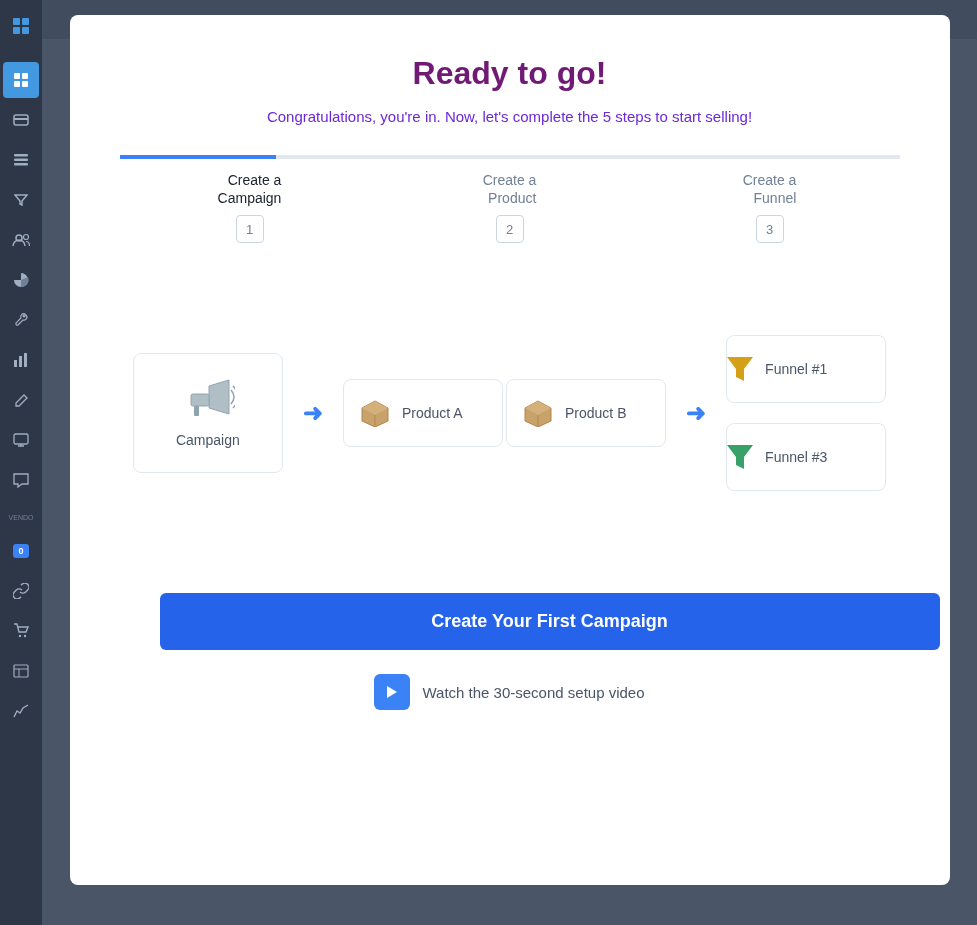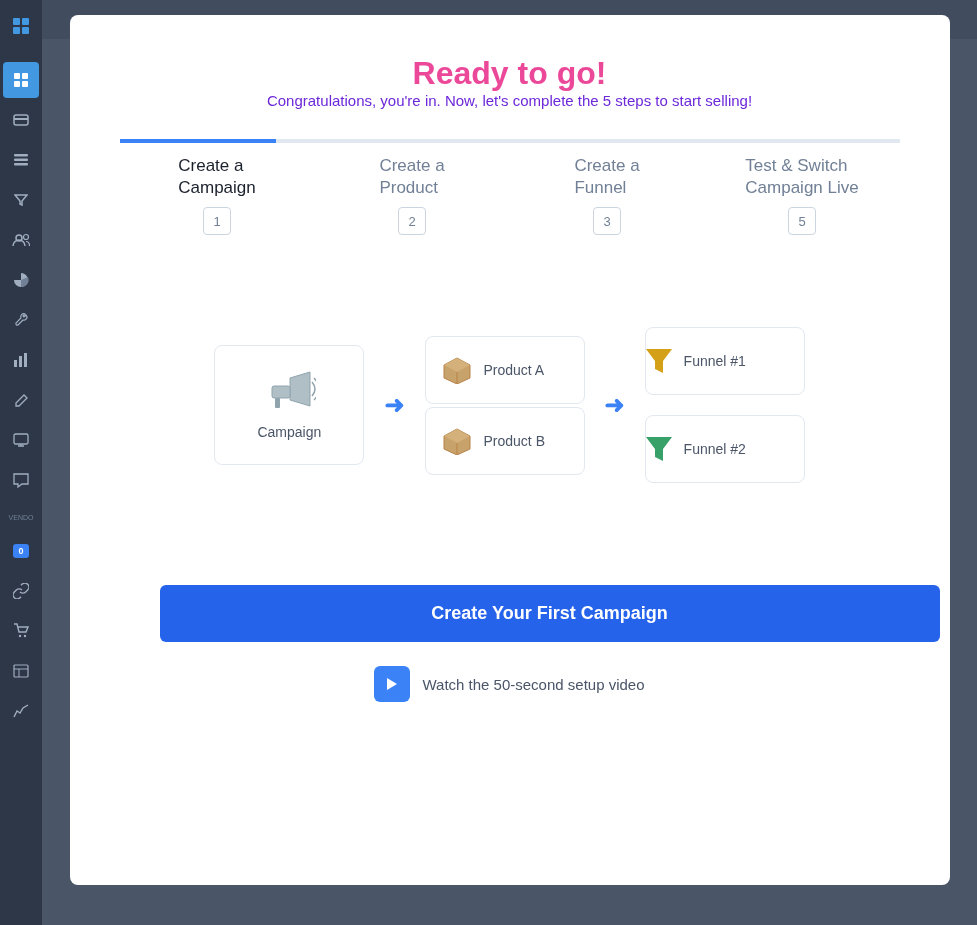--- a/index.html
+++ b/index.html
@@ -75,21 +75,22 @@
       width: 880px;
       min-height: 870px;
       padding: 40px 50px 50px;
       position: relative;
     }
 
     .modal-title {
       text-align: center;
       font-size: 32px;
       font-weight: 700;
-      color: #ec4899;
+      color: #701a75;
+      margin-bottom: 16px;
     }
 
     .modal-subtitle {
       text-align: center;
       font-size: 15px;
       color: #6d28d9;
       margin-bottom: 30px;
     }
 
     .progress-bar-container {
@@ -120,23 +121,23 @@
 
     .step-item {
       display: flex;
       flex-direction: column;
       align-items: center;
       flex: 1;
       gap: 8px;
     }
 
     .step-label {
-      font-size: 17px;
+      font-size: 14px;
       color: #718096;
-      text-align: left;
+      text-align: right;
       line-height: 1.3;
     }
 
     .step-label.active {
       color: #1a202c;
       font-weight: 500;
     }
 
     .step-number {
       width: 28px; height: 28px;
@@ -178,21 +179,21 @@
     }
 
     .arrow {
       font-size: 24px;
       color: #3b82f6;
       font-weight: bold;
     }
 
     .products-column {
       display: flex;
-      flex-direction: column;
+      flex-direction: row;
       gap: 3px;
     }
 
     .product-box {
       width: 160px; height: 68px;
       border: 1.5px solid #e2e8f0;
       border-radius: 8px;
       display: flex;
       align-items: center;
       gap: 12px;
@@ -410,24 +411,20 @@
         <div class="step-label">Create a<br>Product</div>
         <div class="step-number">2</div>
       </div>
 
       <div class="step-item">
         <div class="step-label">Create a<br>Funnel</div>
         <div class="step-number">3</div>
       </div>
 
 
-      <div class="step-item">
-        <div class="step-label">Test &amp; Switch<br>Campaign Live</div>
-        <div class="step-number">5</div>
-      </div>
 
     </div>
 
     <div class="diagram">
 
       <div class="campaign-box">
 
         <svg width="54" height="46" viewBox="0 0 54 46">
 
           <polygon points="28,8 48,2 48,36 28,30" fill="#b0bec5" stroke="#90a4ae" stroke-width="1"></polygon>
@@ -475,32 +472,32 @@
           <svg width="26" height="24" viewBox="0 0 26 24">
             <polygon points="0,0 26,0 17,12 17,24 9,20 9,12" fill="#d4a017"></polygon>
           </svg>
           <div class="funnel-label">Funnel #1</div>
         </div>
 
         <div class="funnel-box">
           <svg width="26" height="24" viewBox="0 0 26 24">
             <polygon points="0,0 26,0 17,12 17,24 9,20 9,12" fill="#38a169"></polygon>
           </svg>
-          <div class="funnel-label">Funnel #2</div>
+          <div class="funnel-label">Funnel #3</div>
         </div>
 
       </div>
 
     </div>
 
     <button class="cta-button">Create Your First Campaign</button>
 
     <div class="video-link">
       <div class="play-btn">
         <svg width="10" height="12" viewBox="0 0 10 12" fill="none">
           <polygon points="0,0 10,6 0,12" fill="white"></polygon>
         </svg>
       </div>
-      <span class="video-text">Watch the 50-second setup video</span>
+      <span class="video-text">Watch the 30-second setup video</span>
     </div>
 
   </div>
 </div>
 
 </body></html>

